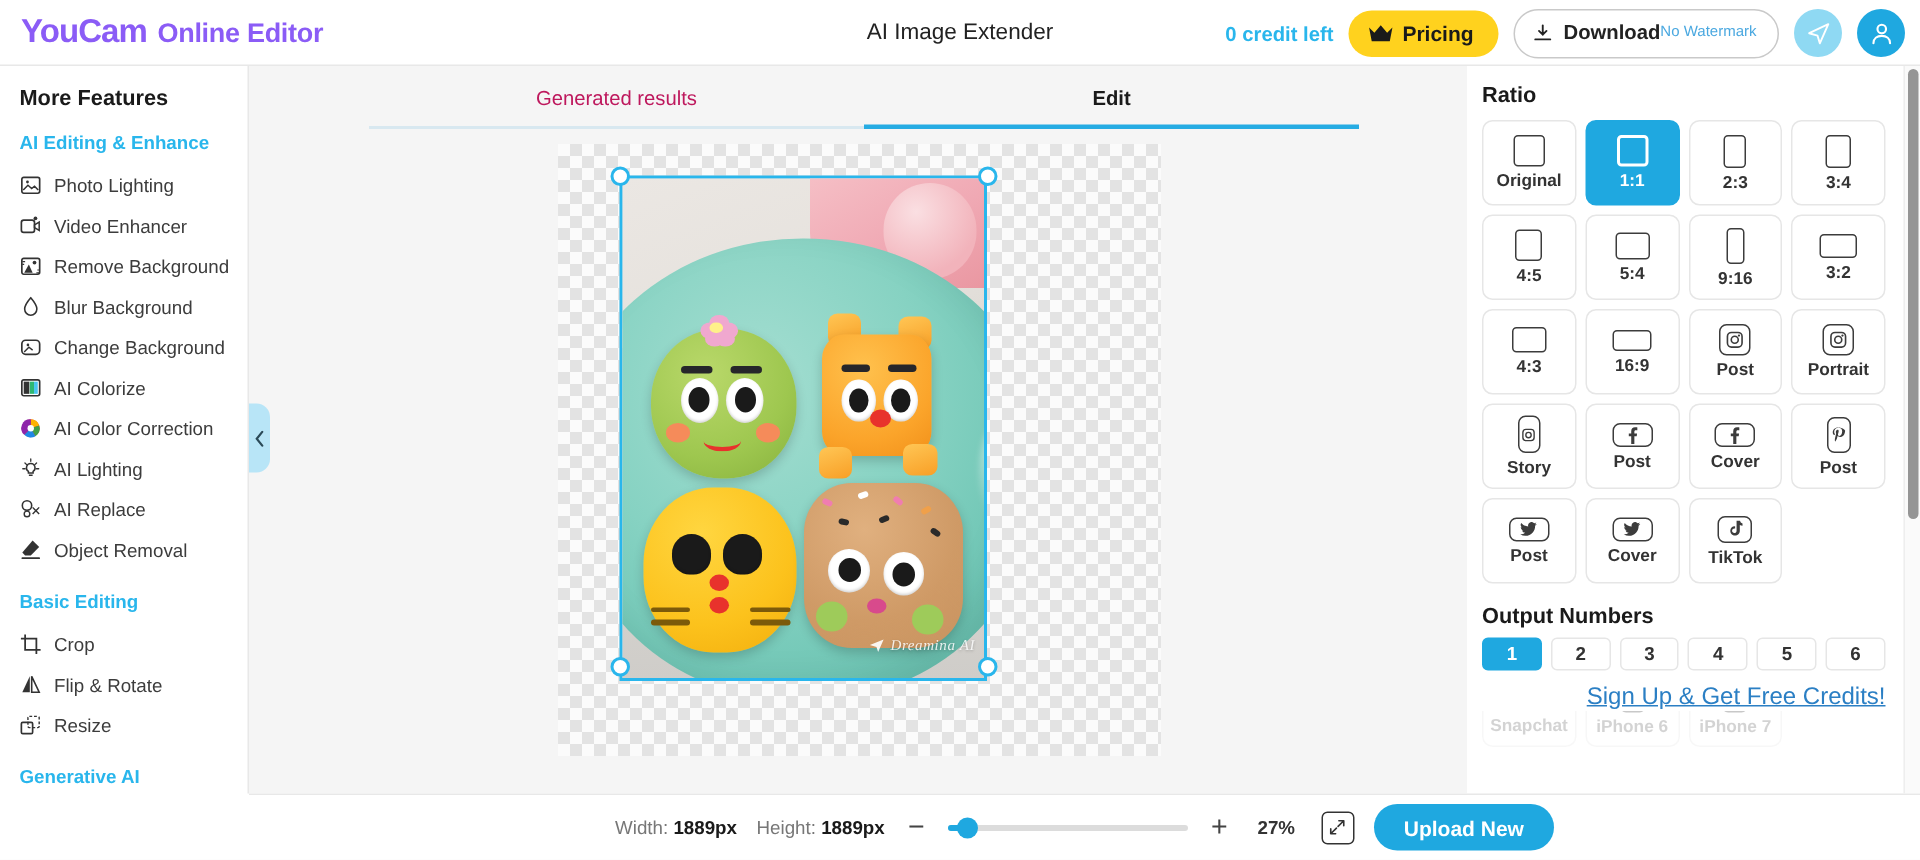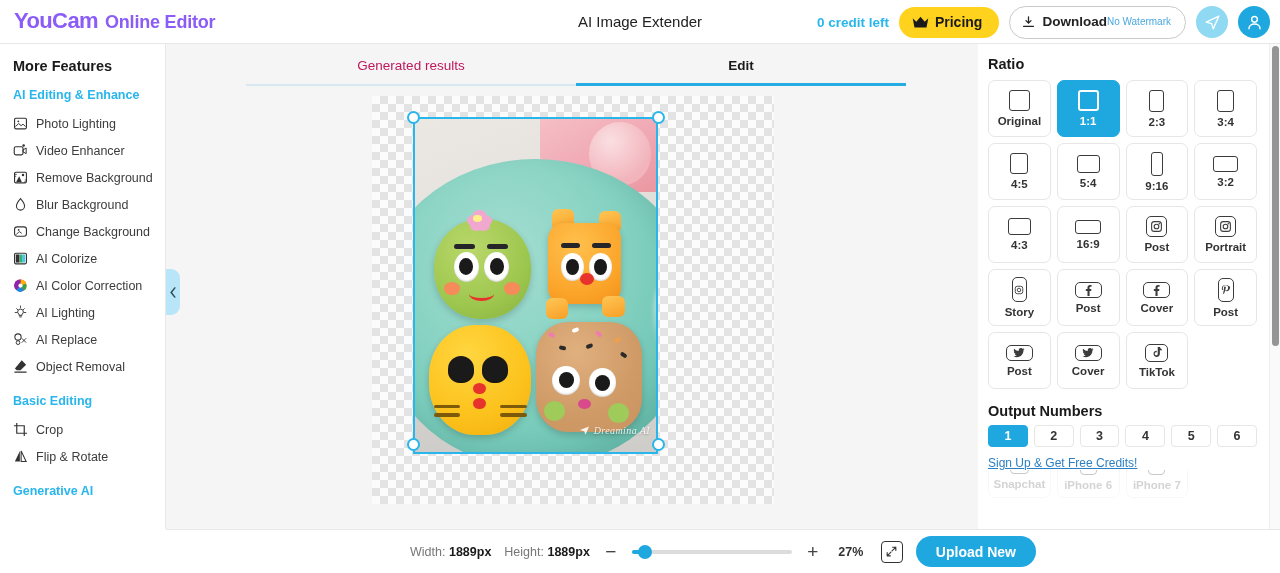--- a/index.html
+++ b/index.html
@@ -218,22 +218,22 @@
   }
   .num-cell.sel { background: #1fa8e0; border-color: #1fa8e0; color: #fff; }
   #generate-btn {
     margin-top: 13px; width: 100%; height: 41px; border-radius: 21px; border: none;
     background: #1fa8e0; color: #fff; cursor: pointer;
     display: flex; flex-direction: column; align-items: center; justify-content: center; line-height: 1.1;
   }
   #generate-btn .g1 { font-size: 15px; font-weight: 700; }
   #generate-btn .g2 { font-size: 11px; font-weight: 400; }
   #signup-link {
-    display: block; text-align: left; margin-top: 9px;
-    font-size: 12px; color: #2b7fc4; text-decoration: underline; cursor: pointer;
+    display: block; text-align: right; margin-top: 9px;
+    font-size: 16px; color: #2b7fc4; text-decoration: underline; cursor: pointer;
   }
 
   
   #bottom-bar {
     position: absolute; left: 166px; bottom: 0; width: 1114px; height: 44px;
     background: #fff; border-top: 1px solid #e8e8e8;
     display: flex; align-items: center; justify-content: center; gap: 13px;
   }
   .dim { font-size: 12.5px; color: #777; }
   .dim b { color: #1a1a1a; font-weight: 700; }
@@ -410,20 +410,27 @@
   </div>
 
   <div class="side-item">
     <svg class="side-icon" viewBox="0 0 24 24">
       <path d="M11 3L3 20h8z" fill="#333"></path>
       <path d="M13 3l8 17h-8z" fill="none" stroke="#333" stroke-width="1.7"></path>
     </svg>
     <span class="lbl">Flip &amp; Rotate</span>
   </div>
 
+  <div class="side-item">
+    <svg class="side-icon" viewBox="0 0 24 24">
+      <rect x="2" y="9" width="12" height="12" rx="1.5" fill="none" stroke="#333" stroke-width="1.8"></rect>
+      <rect x="9" y="2.5" width="12" height="12" rx="1.5" fill="none" stroke="#333" stroke-width="1.5" stroke-dasharray="3 2"></rect>
+    </svg>
+    <span class="lbl">Resize</span>
+  </div>
 
   <div class="side-group" style="margin-top:14px;">Generative AI</div>
 </div>
 
 <div id="canvas-area">
 
   <div id="tabs">
     <div class="tab">
       <span>Generated results</span>
       <span class="underline"></span>

